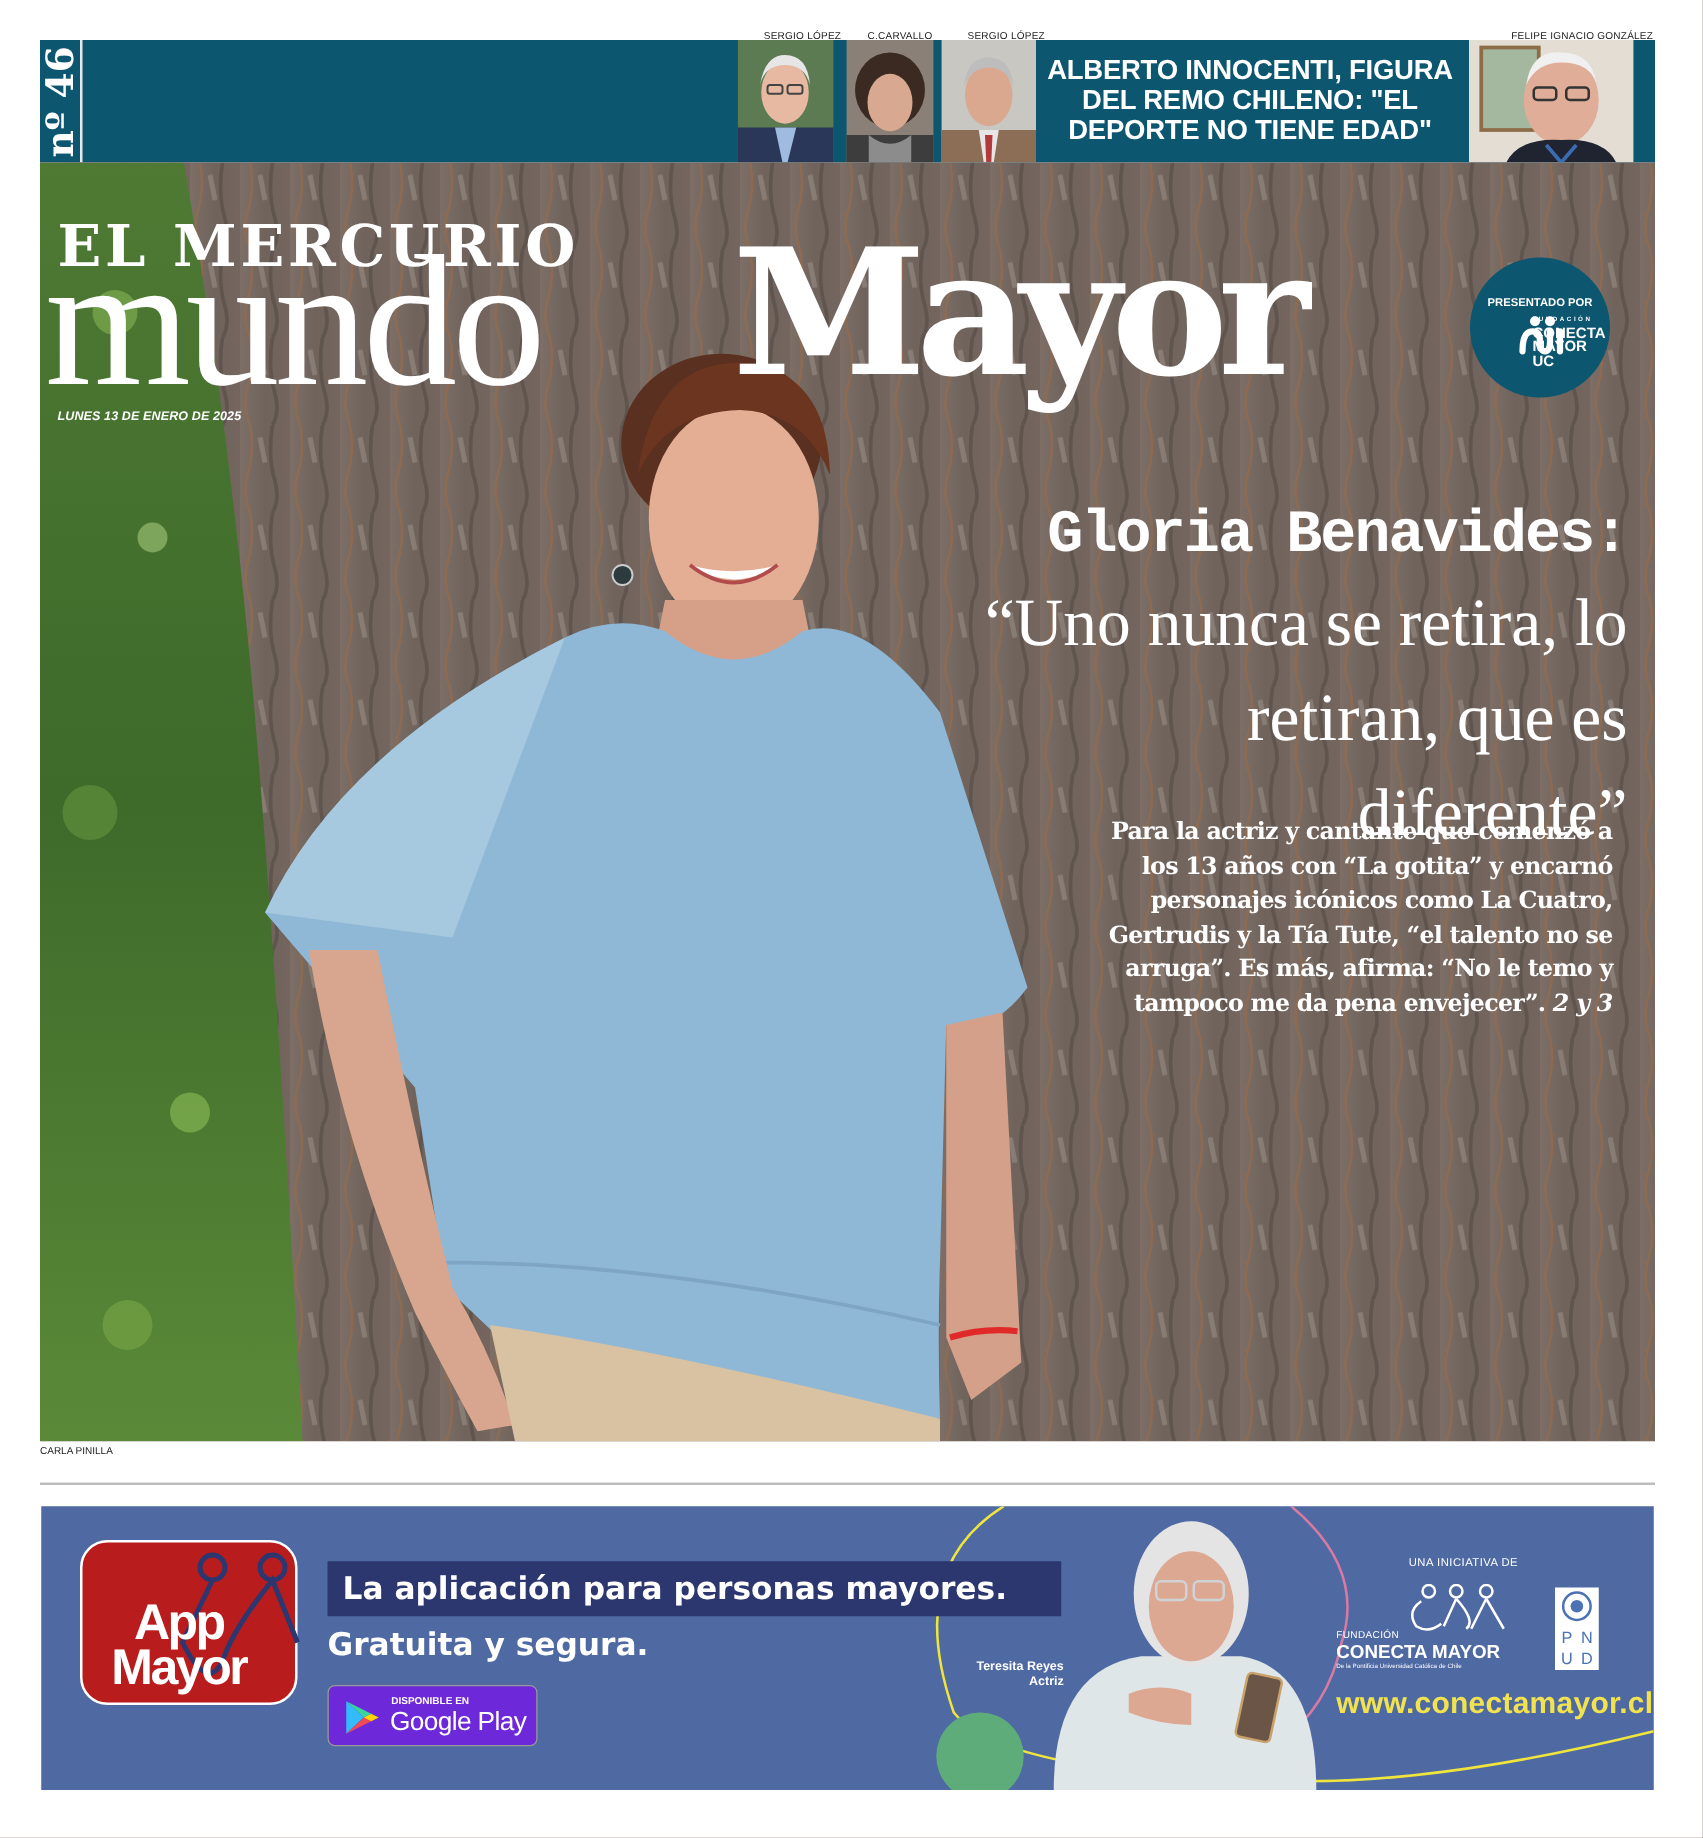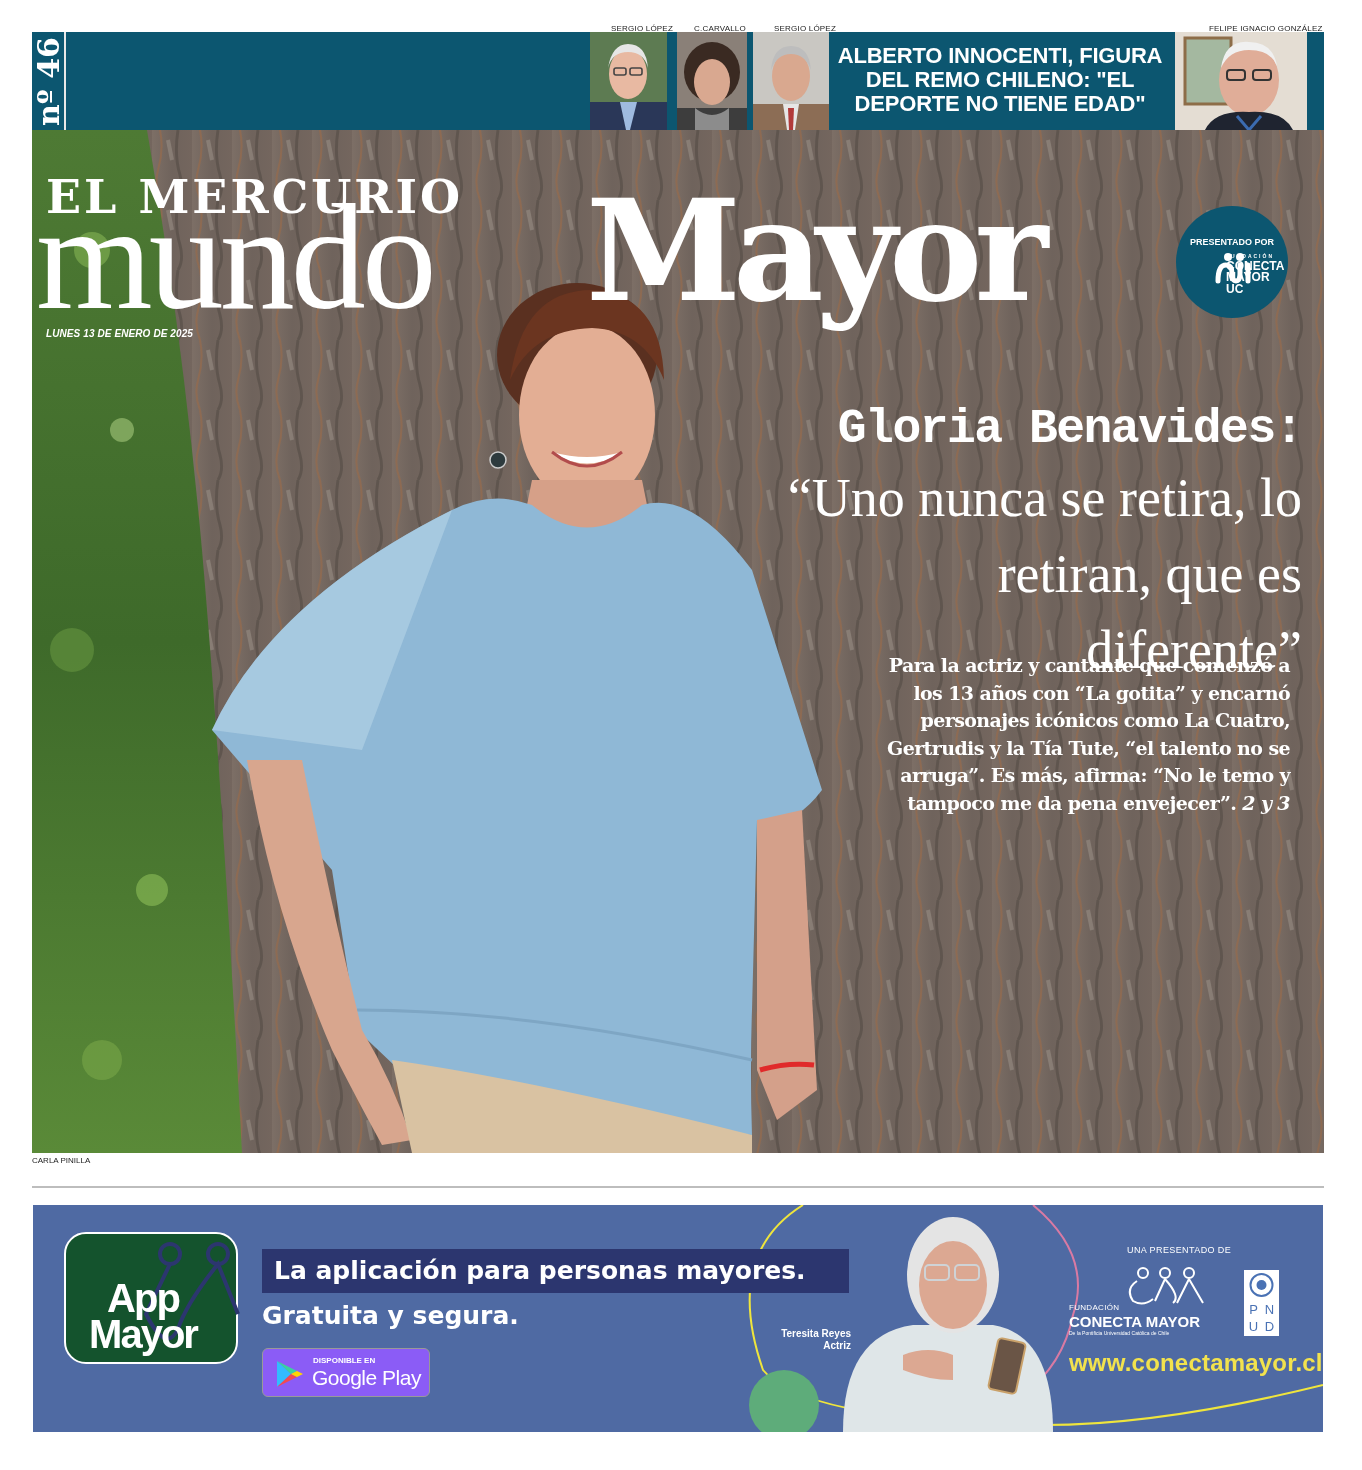--- a/index.html
+++ b/index.html
@@ -35,25 +35,25 @@
   .headline-name { position: absolute; right: 22px; top: 272px; color: #fff; font-family: Liberation Mono, monospace; font-weight: bold; font-size: 48px; letter-spacing: -1.5px; white-space: nowrap; }
   .headline-quote { position: absolute; right: 22px; top: 330px; width: 520px; color: #fff; font-family: "Liberation Serif", serif; font-size: 54px; line-height: 76px; text-align: right; }
   .deck { position: absolute; right: 34px; top: 522px; width: 420px; color: #fff; font-family: "DejaVu Serif", serif; font-weight: bold; font-size: 19px; line-height: 27.5px; text-align: right; letter-spacing: -0.6px; }
 
   .photo-credit { position: absolute; left: 32px; top: 1156px; font-size: 8px; color: #222; }
   .divider { position: absolute; left: 32px; top: 1186px; width: 1292px; height: 2px; background: #bdbdbd; }
 
   
   .ad { position: absolute; left: 33px; top: 1205px; width: 1290px; height: 227px; background: #4f6aa3; overflow: hidden; }
   .ad svg.deco { position: absolute; left: 0; top: 0; }
-  .app-icon { position: absolute; left: 31px; top: 27px; width: 174px; height: 132px; border: 2px solid #fff; border-radius: 22px; background: #14532d; }
+  .app-icon { position: absolute; left: 31px; top: 27px; width: 174px; height: 132px; border: 2px solid #fff; border-radius: 22px; background: #b91c1c; }
   .app-icon .t { position: absolute; left: 22px; top: 46px; color: #fff; font-weight: bold; font-size: 40px; line-height: 36px; letter-spacing: -2px; text-align: center; width: 110px; }
   .ad-head { position: absolute; left: 229px; top: 44px; height: 44px; width: 587px; background: #2c366f; color: #fff; font-family: "DejaVu Sans", sans-serif; font-weight: bold; font-size: 25px; line-height: 44px; padding-left: 12px; white-space: nowrap; }
   .ad-sub { position: absolute; left: 229px; top: 96px; color: #fff; font-family: "DejaVu Sans", sans-serif; font-weight: bold; font-size: 25px; }
-  .gplay { position: absolute; left: 229px; top: 143px; width: 168px; height: 49px; background: #8b5cf6; border: 1px solid #999; border-radius: 6px; color: #fff; }
+  .gplay { position: absolute; left: 229px; top: 143px; width: 168px; height: 49px; background: #6d28d9; border: 1px solid #999; border-radius: 6px; color: #fff; }
   .gplay .small { position: absolute; left: 50px; top: 7px; font-size: 8px; font-weight: bold; }
   .gplay .big { position: absolute; left: 49px; top: 17px; font-size: 21px; letter-spacing: -0.5px; }
   .gplay svg { position: absolute; left: 12px; top: 10px; }
   .caption-actress { position: absolute; left: 700px; top: 123px; width: 118px; color: #fff; font-weight: bold; font-size: 10px; line-height: 12px; text-align: right; }
   .init-label { position: absolute; left: 1094px; top: 40px; color: #fff; font-size: 9px; letter-spacing: 0.4px; }
   .fcm { position: absolute; left: 1036px; top: 62px; width: 142px; height: 70px; color: #fff; }
   .fcm .f1 { position: absolute; left: 0; top: 36px; font-size: 8px; letter-spacing: 0.3px; }
   .fcm .f2 { position: absolute; left: 0; top: 46px; font-size: 15px; font-weight: bold; white-space: nowrap; }
   .fcm .f3 { position: absolute; left: 0; top: 63px; font-size: 5px; white-space: nowrap; }
   .pnud { position: absolute; left: 1211px; top: 65px; width: 35px; height: 66px; background: #fff; }
@@ -237,21 +237,21 @@
     </svg>
     <span class="small">DISPONIBLE EN</span>
     <span class="big">Google Play</span>
   </div>
 
   <div class="caption-actress">
     <div>Teresita Reyes</div>
     <div>Actriz</div>
   </div>
 
-  <div class="init-label">UNA PRESENTADO DE</div>
+  <div class="init-label">UNA INICIATIVA DE</div>
   <div class="fcm">
     <svg width="90" height="40" viewBox="0 0 90 40" style="position:absolute;left:54px;top:0">
       <circle cx="20" cy="6" r="5" fill="none" stroke="#fff" stroke-width="2"></circle>
       <circle cx="42" cy="6" r="5" fill="none" stroke="#fff" stroke-width="2"></circle>
       <circle cx="66" cy="6" r="5" fill="none" stroke="#fff" stroke-width="2"></circle>
       <path d="M14,14 Q2,22 10,34 Q20,40 30,32 M42,12 L32,34 M42,12 Q58,30 50,36 M66,12 L54,36 M66,12 L80,36" stroke="#fff" stroke-width="2" fill="none"></path>
     </svg>
     <span class="f1">FUNDACIÓN</span>
     <span class="f2">CONECTA MAYOR</span>
     <span class="f3">De la Pontificia Universidad Católica de Chile</span>

